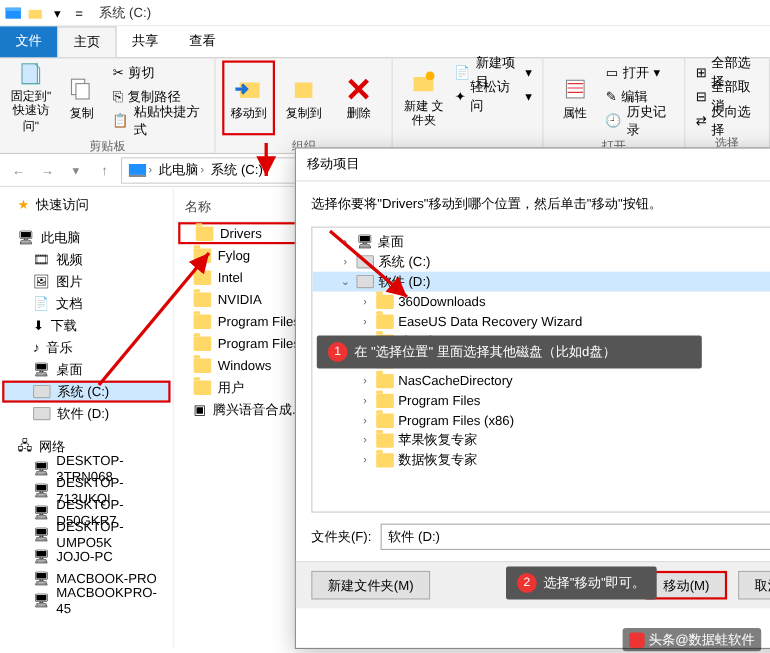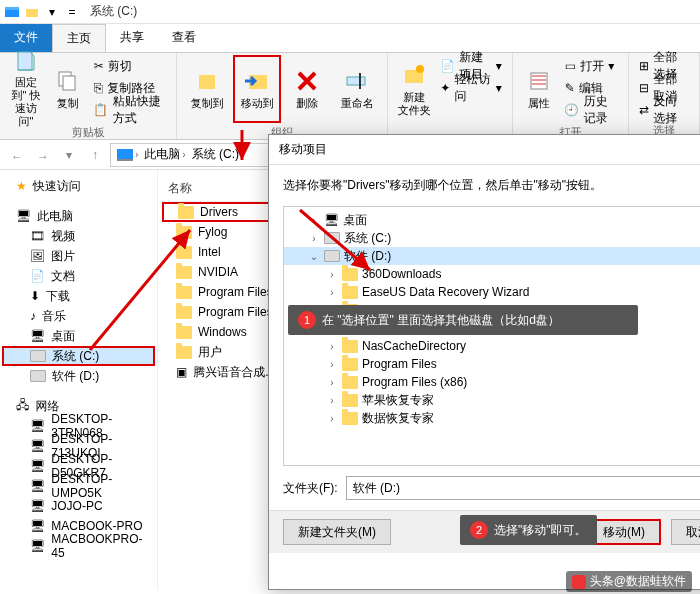--- a/index.html
+++ b/index.html
@@ -144,53 +144,44 @@
             <span>📋</span>
             <span>粘贴快捷方式</span>
           </div>
       </div>
     </div>
     <div class="label">剪贴板</div>
   </div>
 
   <div class="ribbon-group">
     <div class="controls">
-      <div class="rbtn-lg">
-          <div class="ico">
-            <svg width="24" height="24">
-              <rect x="4" y="6" width="16" height="14" fill="#FFD868"></rect>
-            </svg>
-          </div>
-          <div class="txt">复制到</div>
-        </div>
       <div class="rbtn-lg hl-move">
           <div class="ico">
             <svg width="28" height="24">
               <rect x="6" y="6" width="18" height="14" fill="#FFD868"></rect>
               <path d="M2 12 L12 12 M8 8 L12 12 L8 16" stroke="#1e6fd8" stroke-width="3" fill="none"></path>
             </svg>
           </div>
           <div class="txt">移动到</div>
         </div>
       <div class="rbtn-lg">
           <div class="ico">
             <svg width="24" height="24">
+              <rect x="4" y="6" width="16" height="14" fill="#FFD868"></rect>
+            </svg>
+          </div>
+          <div class="txt">复制到</div>
+        </div>
+      <div class="rbtn-lg">
+          <div class="ico">
+            <svg width="24" height="24">
               <path d="M4 4 L20 20 M20 4 L4 20" stroke="#d00" stroke-width="4"></path>
             </svg>
           </div>
           <div class="txt">删除</div>
-        </div>
-      <div class="rbtn-lg">
-          <div class="ico">
-            <svg width="24" height="24">
-              <rect x="2" y="8" width="18" height="8" fill="#cfe8ff" stroke="#5aa"></rect>
-              <rect x="14" y="4" width="2" height="16" fill="#333"></rect>
-            </svg>
-          </div>
-          <div class="txt">重命名</div>
         </div>
     </div>
     <div class="label">组织</div>
   </div>
 
   <div class="ribbon-group">
     <div class="controls">
       <div class="rbtn-lg">
           <div class="ico">
             <svg width="24" height="24">

